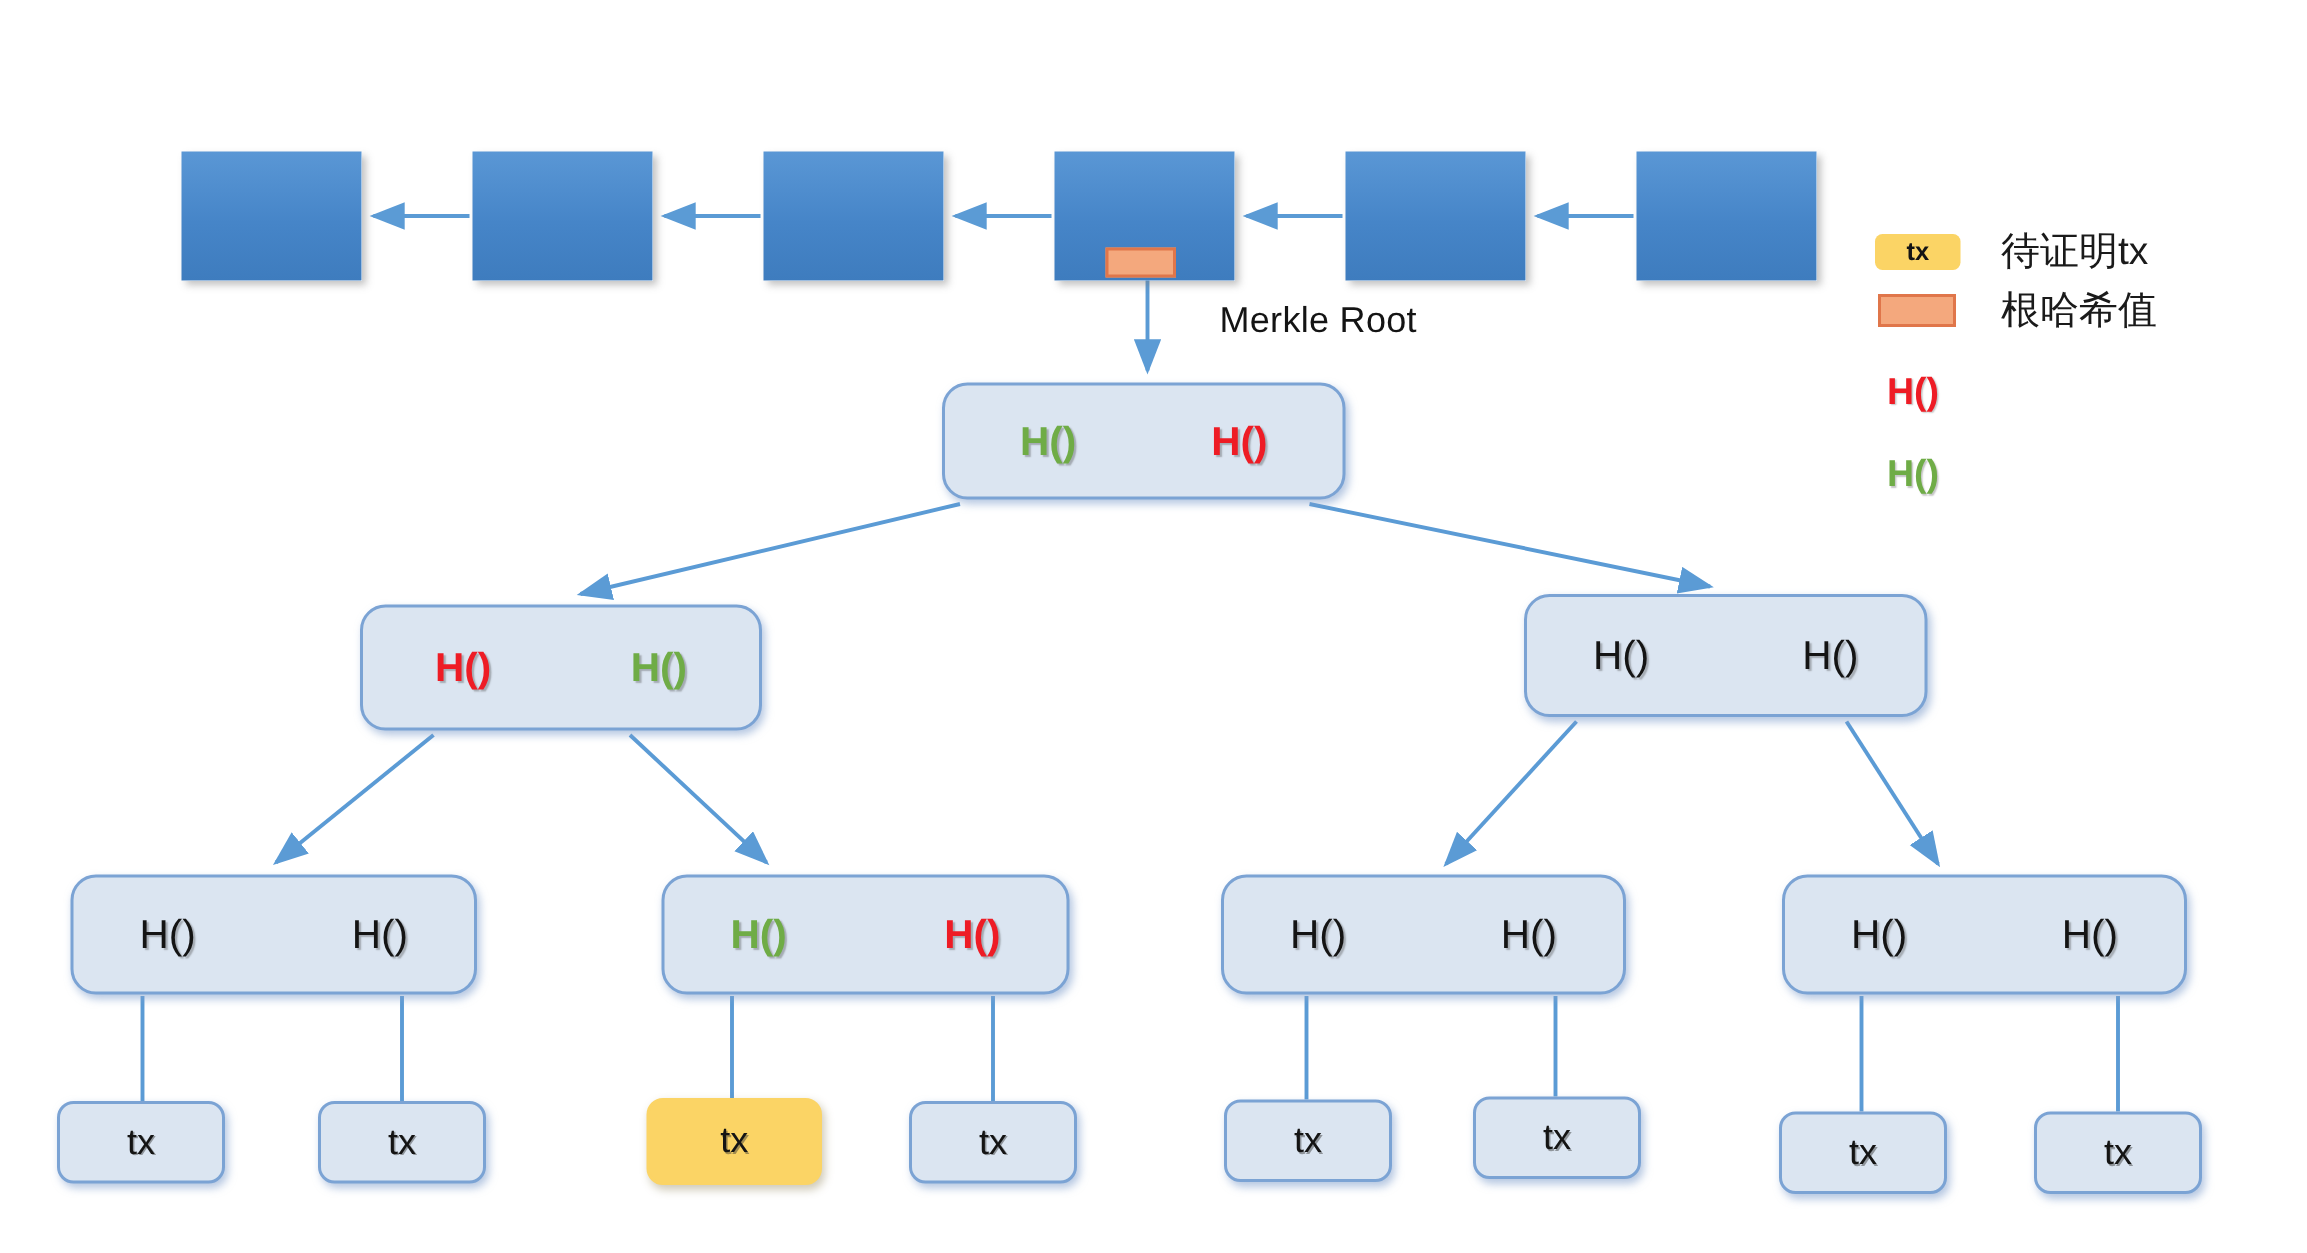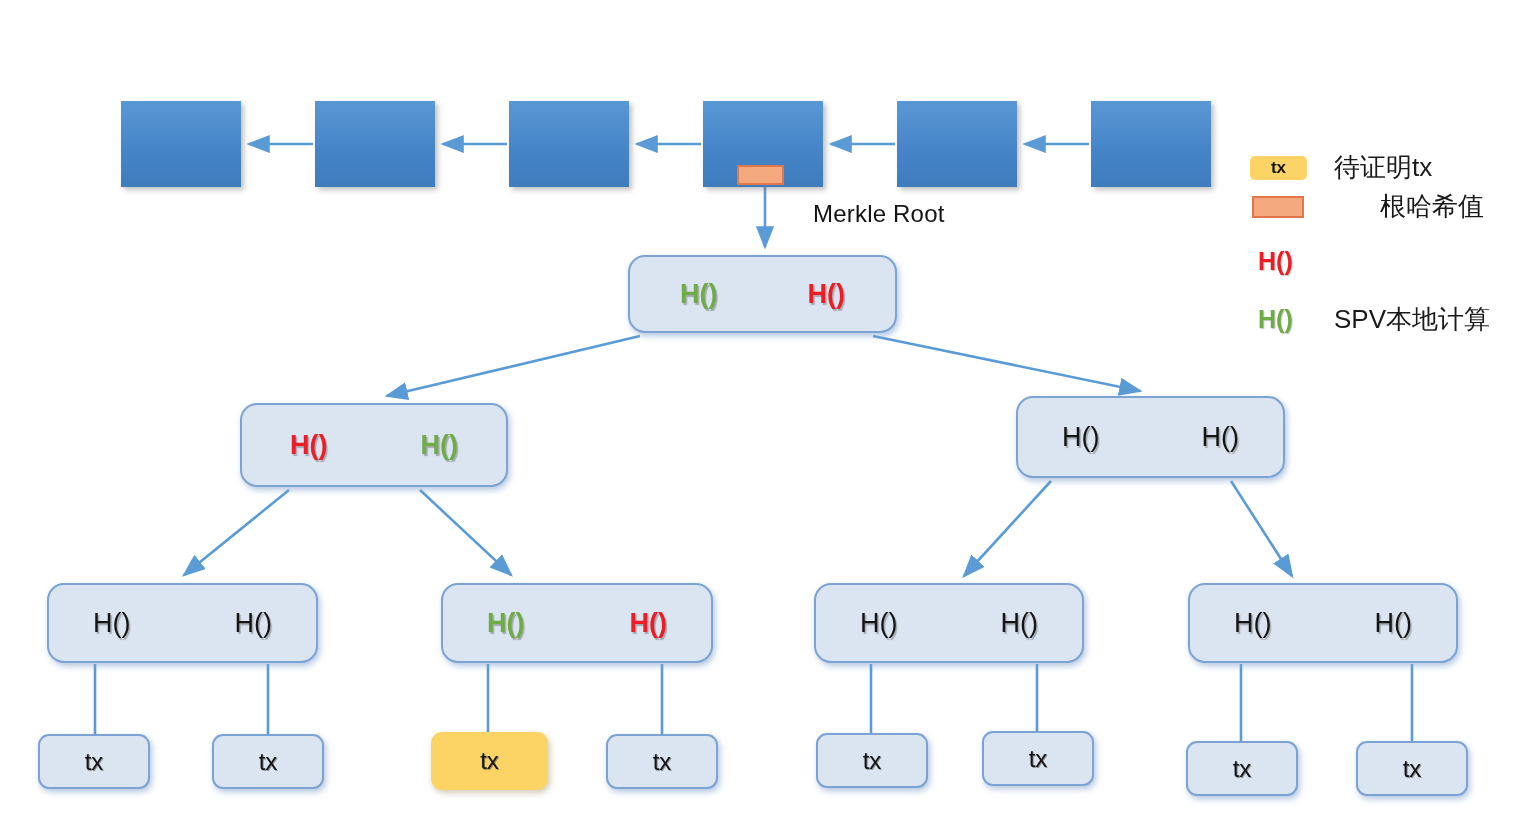--- a/index.html
+++ b/index.html
@@ -155,29 +155,28 @@
 <div class="leaf" style="left:982px;top:731px;" data-variant="normal">tx</div>
 <div class="leaf" style="left:1186px;top:741px;" data-variant="normal">tx</div>
 <div class="leaf" style="left:1356px;top:741px;" data-variant="normal">tx</div>
 
 <div class="legend-row" style="left:1250px;top:150px;">
   <span class="swatch-col">
     <span class="swatch-tx">tx</span>
   </span>
   <span class="legend-label">待证明tx</span>
 </div>
-<div class="legend-row" style="left:1250px;top:189px;gap:46px;">
+<div class="legend-row" style="left:1250px;top:189px;">
   <span class="swatch-col">
     <span class="swatch-orange"></span>
   </span>
   <span class="legend-label">根哈希值</span>
 </div>
 <div class="legend-row" style="left:1250px;top:247px;">
   <span class="swatch-col">
     <span class="swatch-hash red">H()</span>
   </span>
 </div>
 <div class="legend-row" style="left:1250px;top:302px;">
   <span class="swatch-col">
     <span class="swatch-hash green">H()</span>
   </span>
-  <span class="legend-label">SPV本地计算</span>
 </div>
 
 </body></html>

